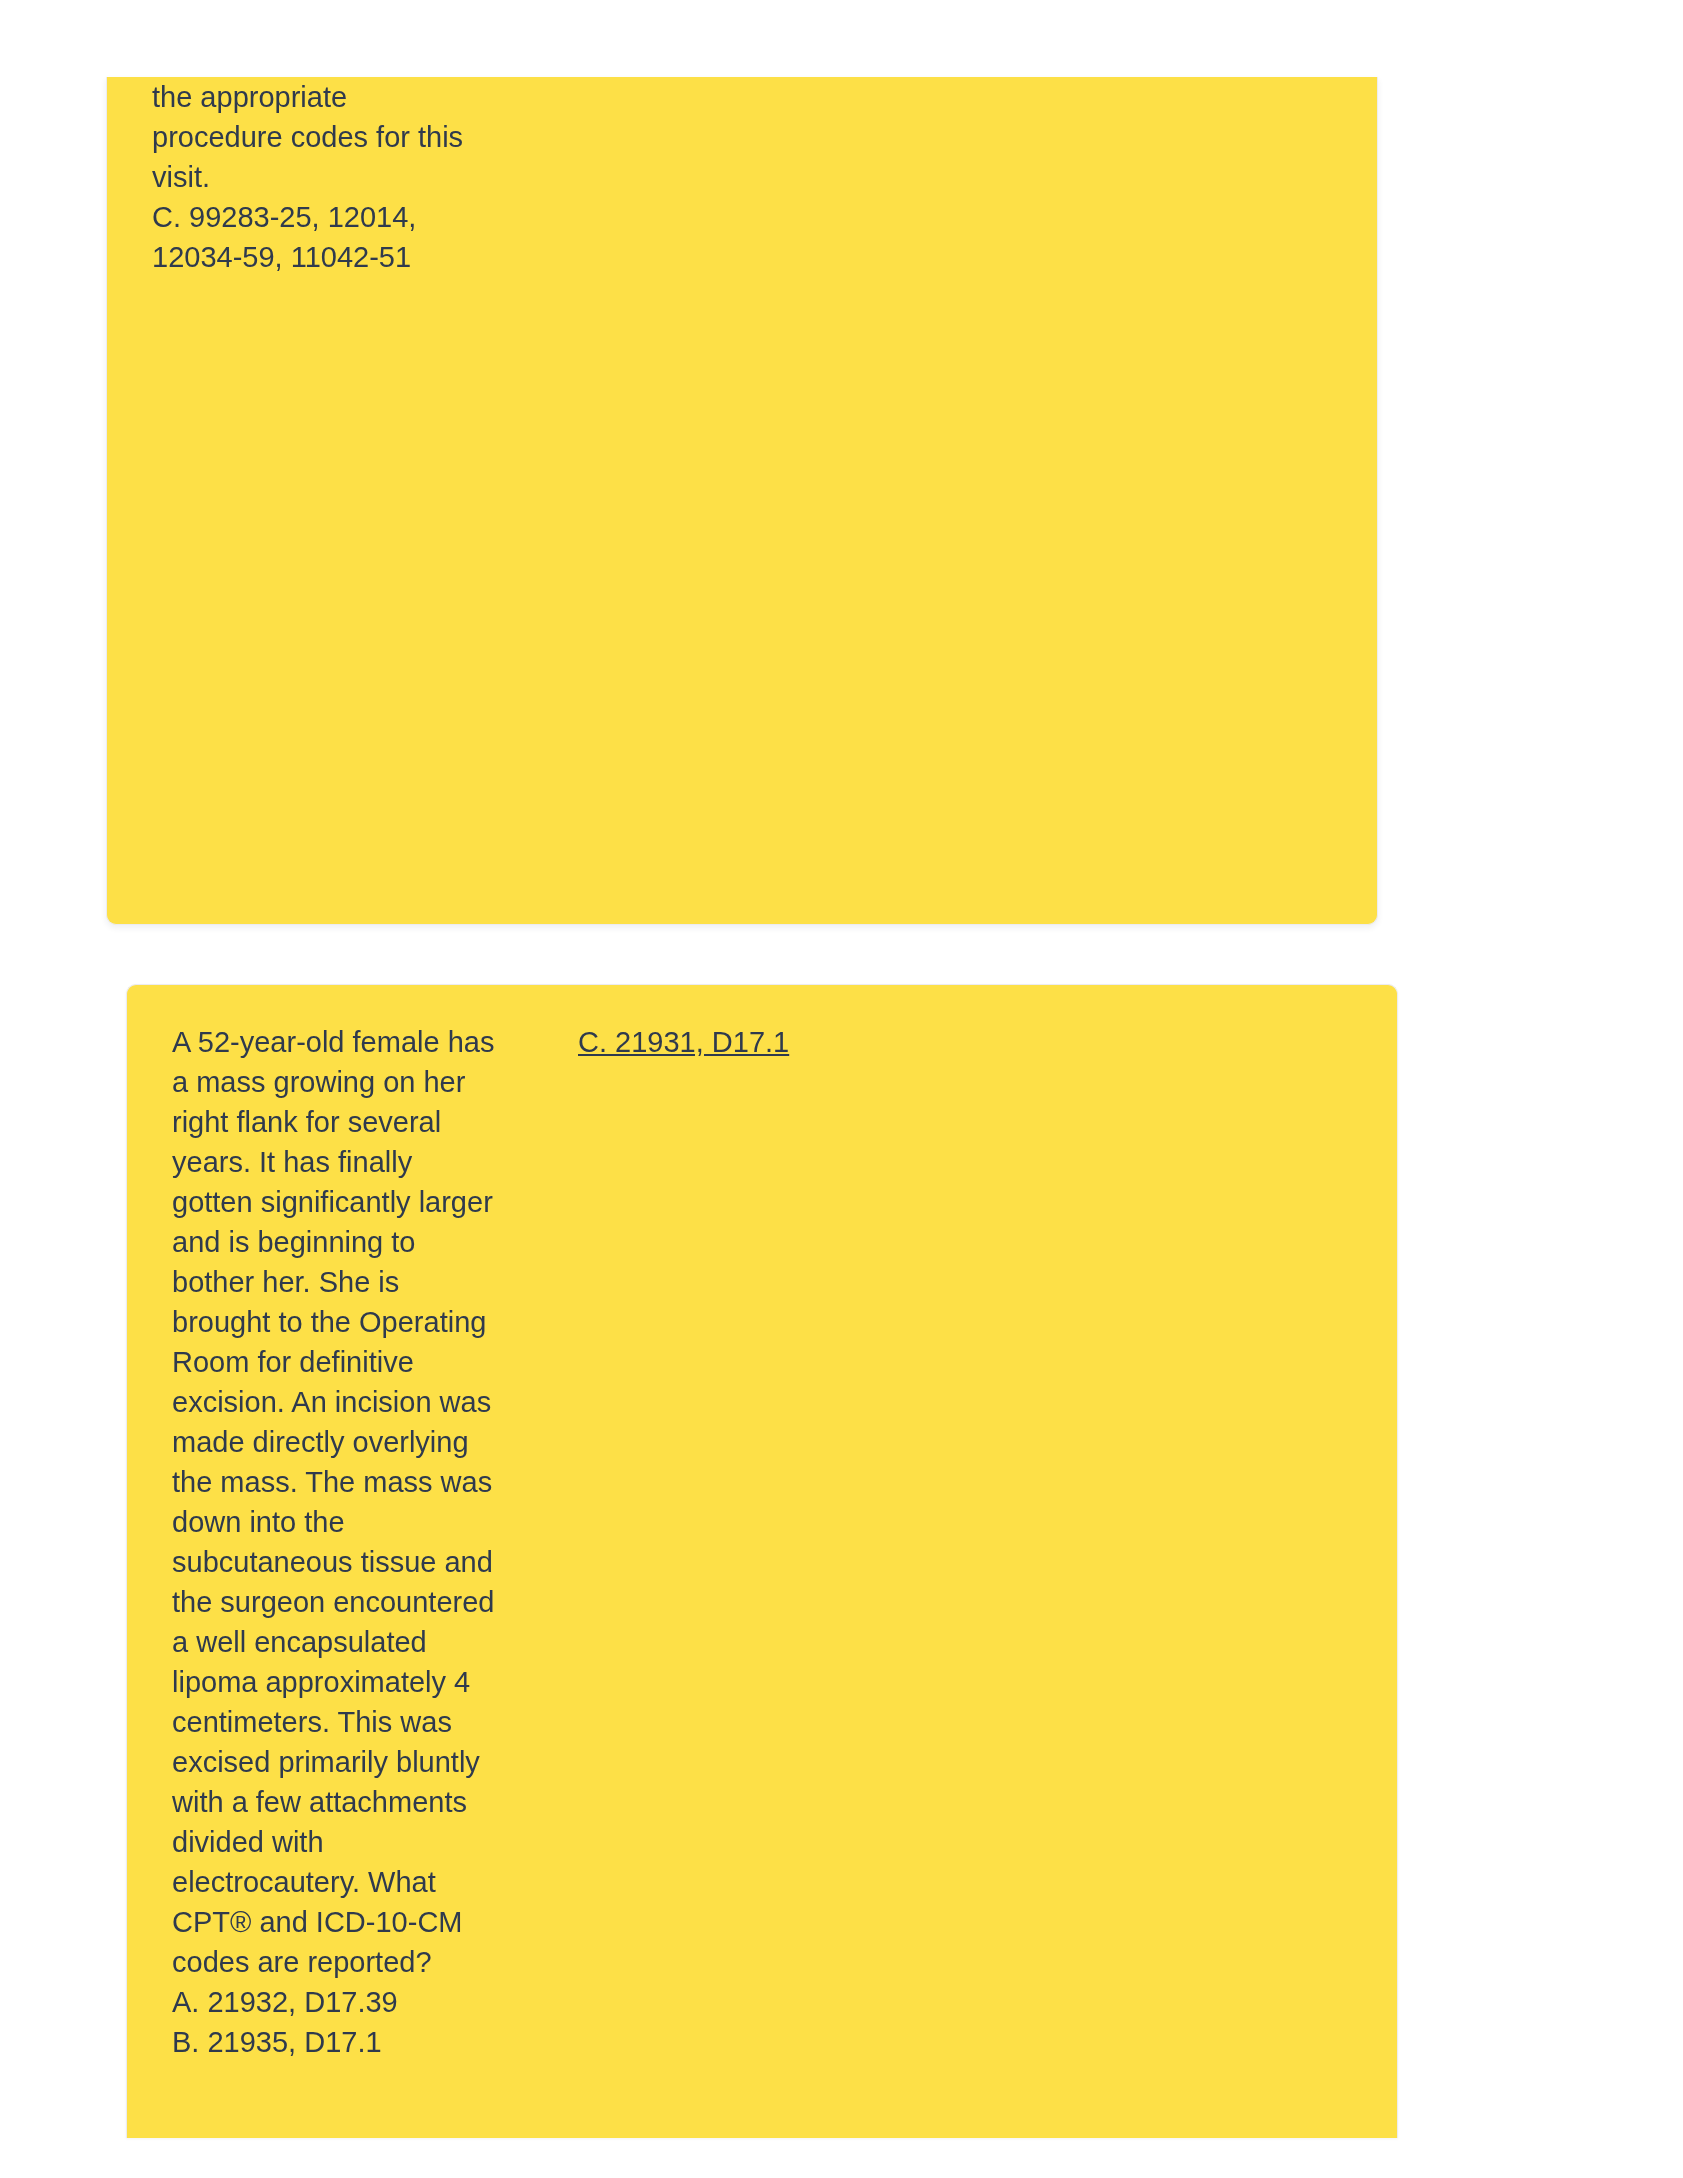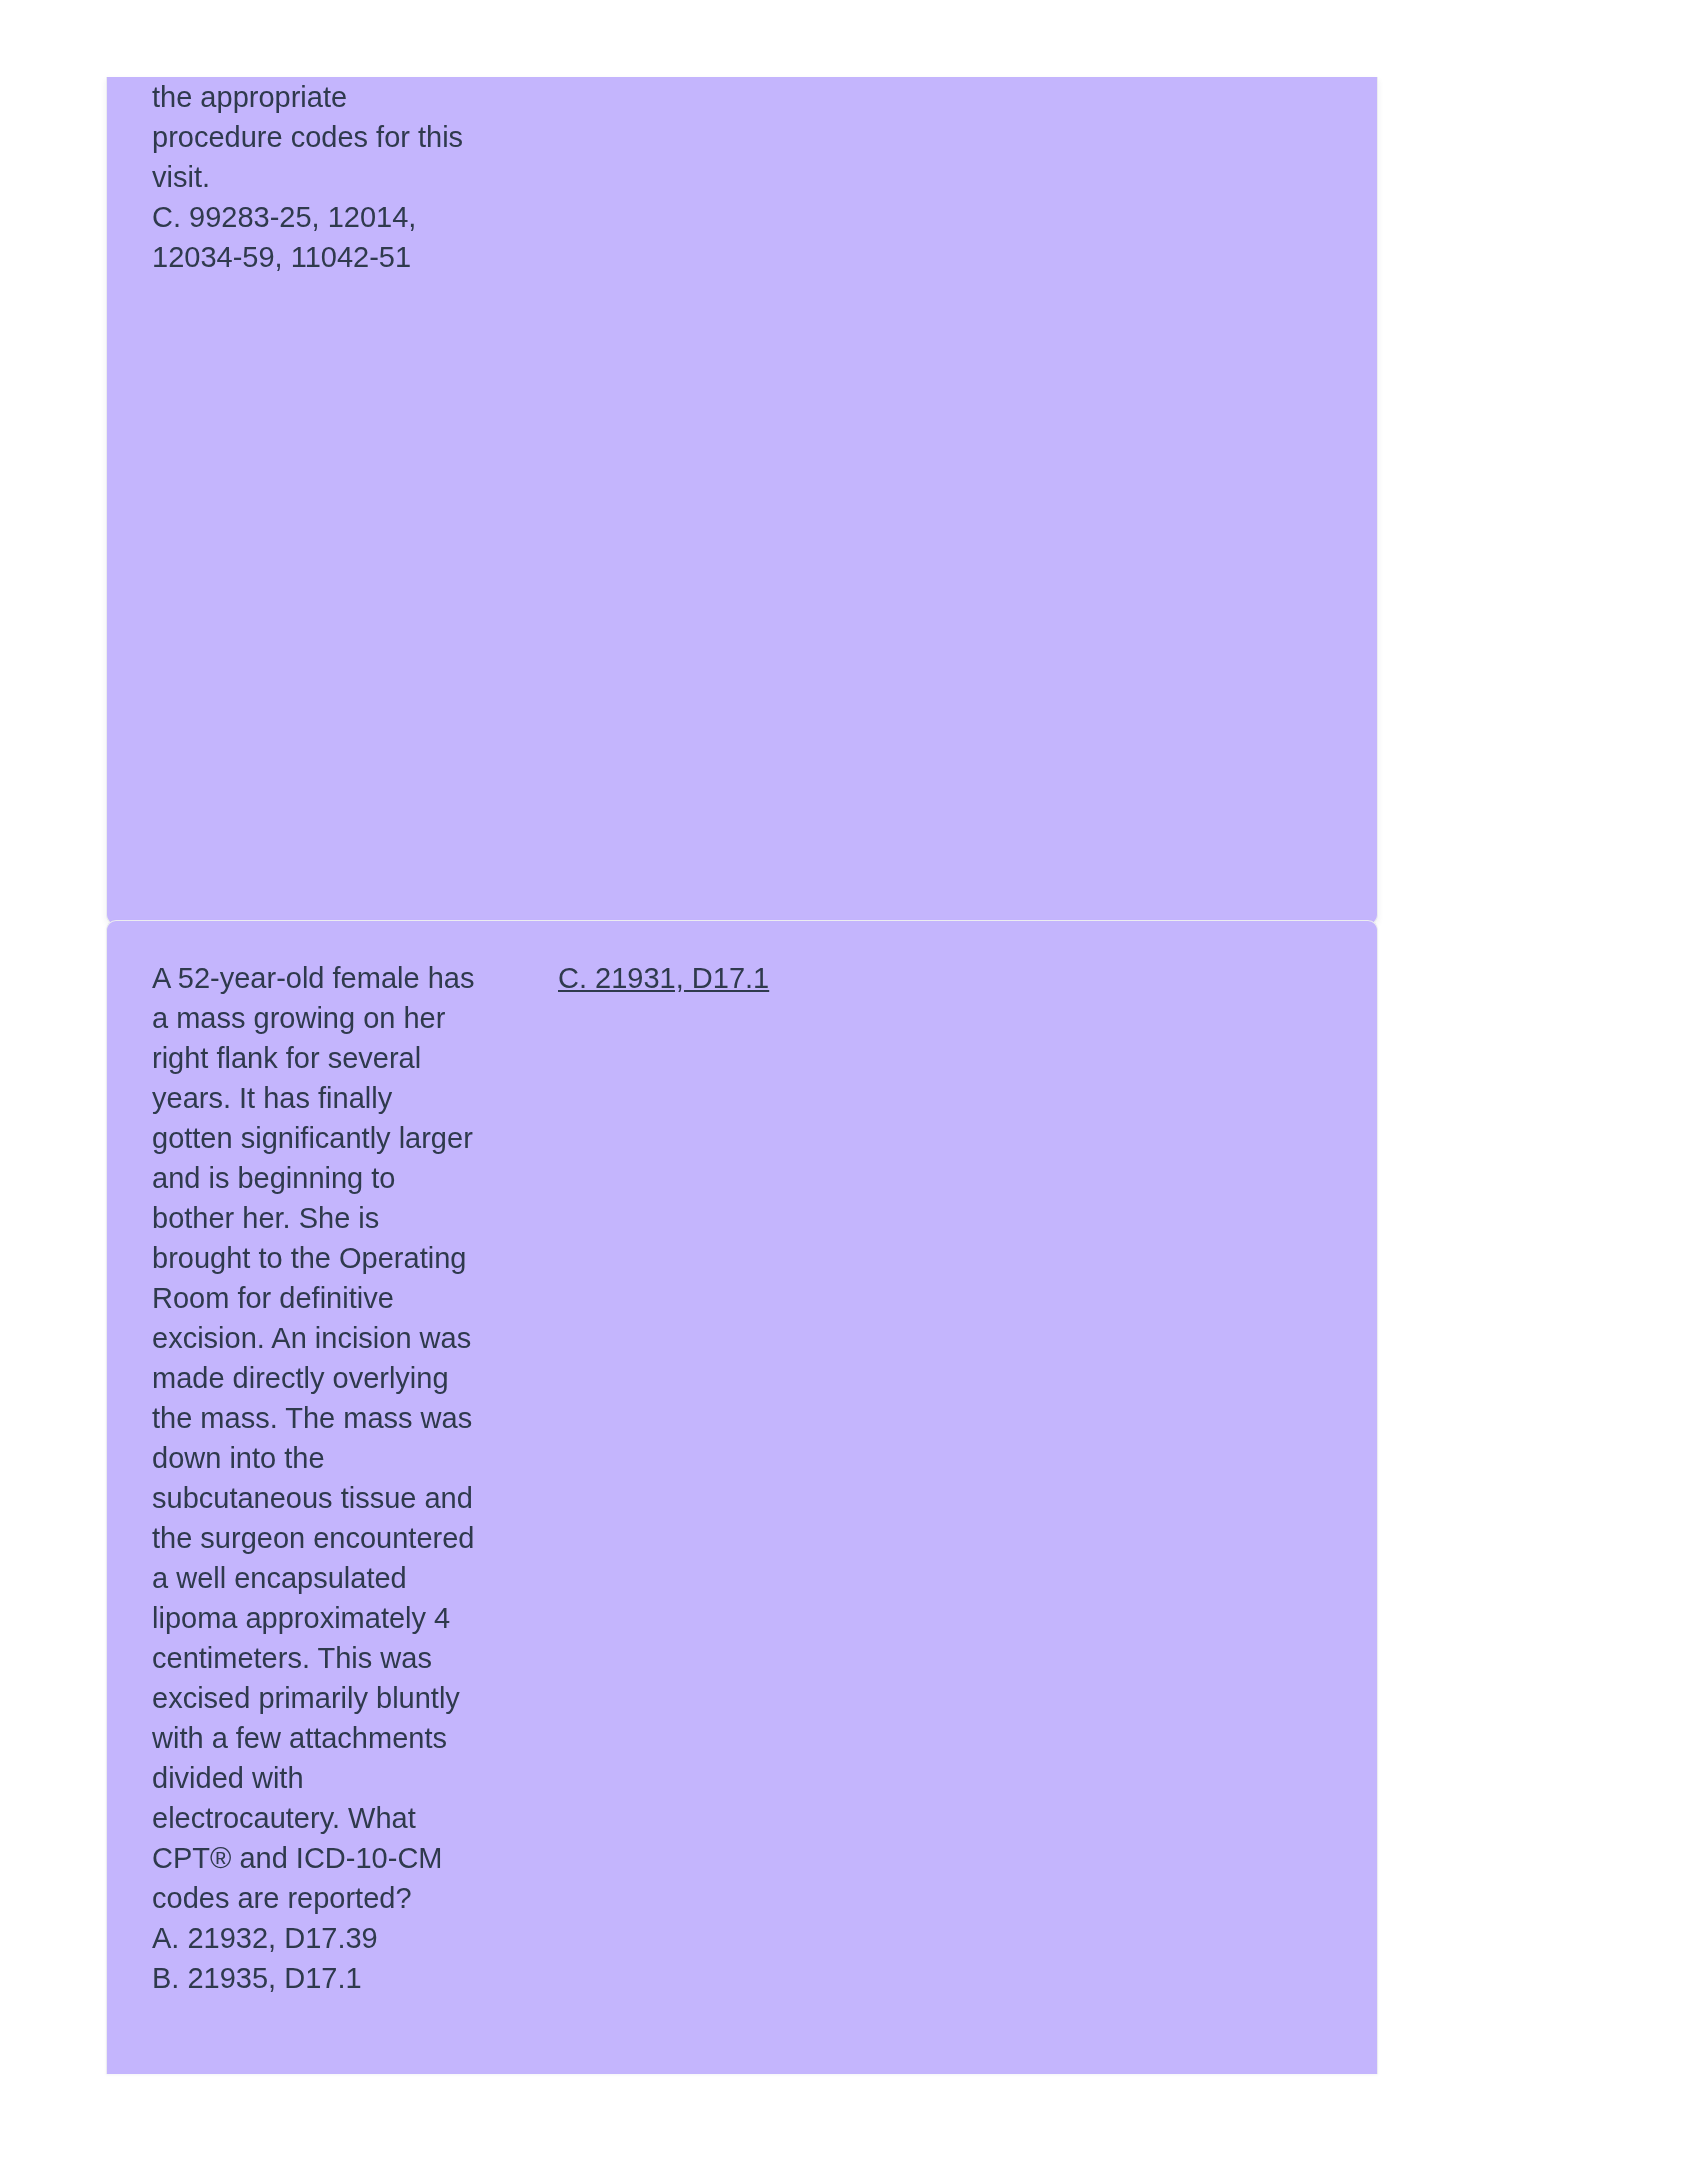--- a/index.html
+++ b/index.html
@@ -12,40 +12,41 @@
     position: relative;
     background: #ffffff;
     overflow: hidden;
     font-family: "Liberation Sans", sans-serif;
     color: #2f3a4d;
   }
   .card {
     position: absolute;
     left: 106px;
     width: 1272px;
-    background: #c4b5fd;
+    background: #fde047;
     box-sizing: border-box;
   }
   #card-1 {
     top: 77px;
     height: 848px;
     border: 1px solid #ececf0;
     border-top: none;                 
     border-radius: 0 0 10px 10px;
     box-shadow: 0 3px 6px rgba(35, 45, 75, 0.07);
     padding: 0 45px 0 45px;
   }
   #card-2 {
-    top: 920px;
+    top: 984px;
     height: 1154px;
     border: 1px solid #ececf0;
     border-bottom: none;              
     border-radius: 10px 10px 0 0;
     box-shadow: 0 1px 3px rgba(35, 45, 75, 0.05);
     padding: 37px 36px 0 45px;
+    margin-left: 20px;
   }
   .row {
     display: flex;
     align-items: flex-start;
   }
   .question-col {
     flex: 0 0 323px;
     width: 323px;
   }
   .answer-col {

